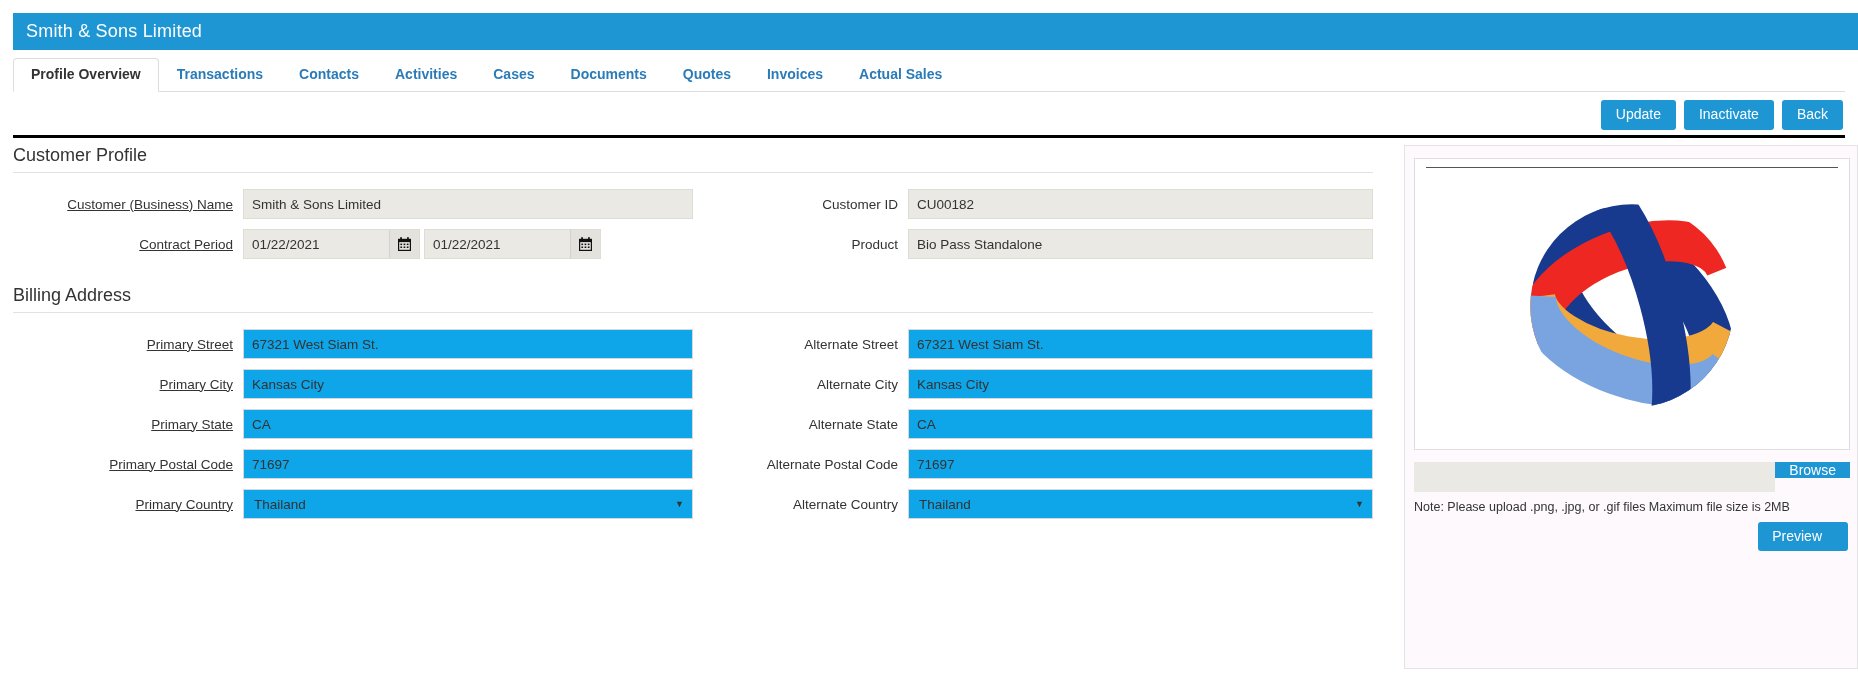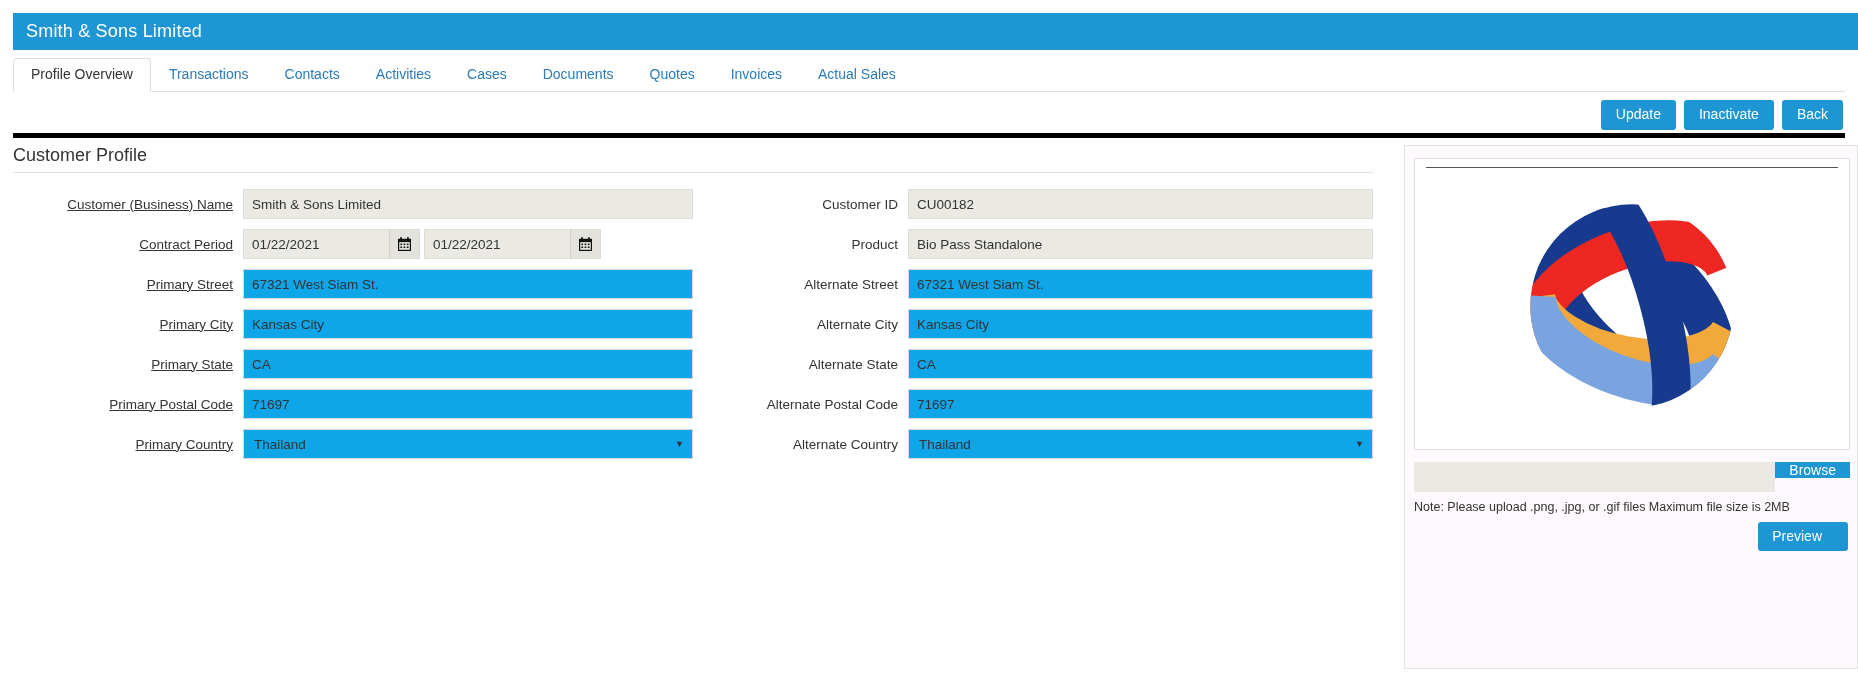--- a/index.html
+++ b/index.html
@@ -38,34 +38,35 @@
   .tab {
     font-size: 14px;
     color: #2b7bb9;
     padding: 7px 17px 8px 17px;
     white-space: nowrap;
     line-height: 17px;
     cursor: pointer;
     border: 1px solid transparent;
     position: relative;
     top: 1px;
+    font-weight: bold;
   }
   .tab.active {
     color: #333333;
     background: #ffffff;
     border: 1px solid #dddddd;
     border-bottom: 1px solid #ffffff;
     border-radius: 4px 4px 0 0;
   }
 
   
   .actionbar {
     position: absolute; left: 13px; top: 92px;
     width: 1832px; height: 46px;
-    border-bottom: 5px solid #000000;
+    border-bottom: 3px solid #000000;
   }
   .actionbar .btns {
     position: absolute; right: 2px; top: 8px;
     display: flex; gap: 8px;
   }
   .btn-primary {
     background: #1d96d3;
     color: #ffffff;
     border: none;
     border-radius: 3px;
@@ -324,20 +325,21 @@
             </div>
           </div>
         </div>
       </div>
       <div class="col col-right">
         <div class="lbl">Product</div>
         <div class="field readonly">Bio Pass Standalone</div>
       </div>
     </div>
 
+    <h2 class="section-title second">Billing Address</h2>
 
     <div class="row">
       <div class="col col-left">
         <div class="lbl">Primary Street</div>
         <div class="field">67321 West Siam St.</div>
       </div>
       <div class="col col-right">
         <div class="lbl">Alternate Street</div>
         <div class="field">67321 West Siam St.</div>
       </div>

